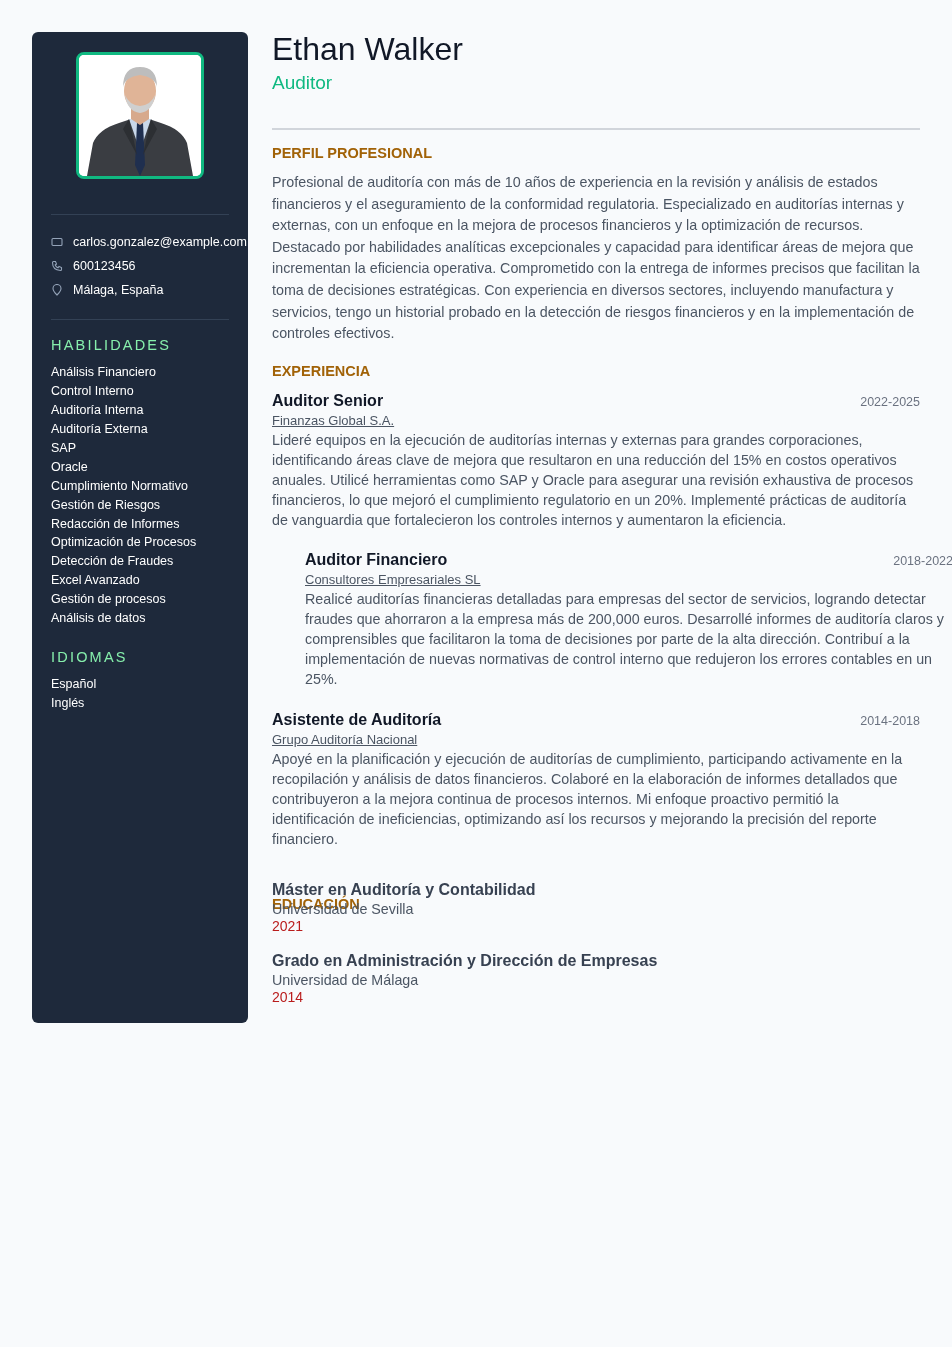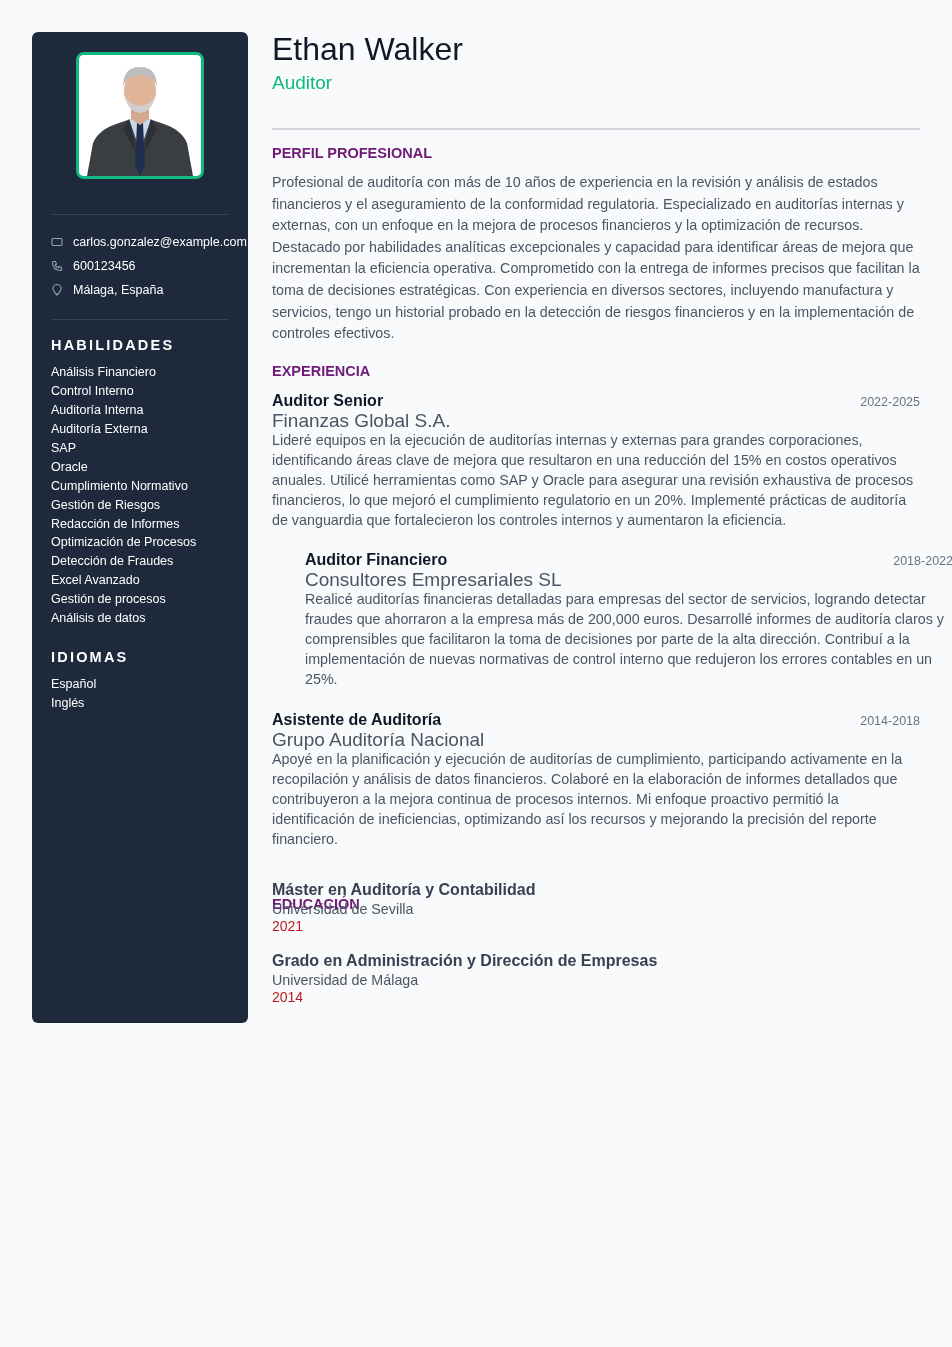--- a/index.html
+++ b/index.html
@@ -17,39 +17,39 @@
   .photo-frame svg { width: 100%; height: 100%; display: block; }
 
   .side-divider { position: absolute; left: 19px; width: 178px; height: 1px; background: #334155; }
 
   .contact { position: absolute; left: 19px; top: 198px; width: 220px; }
   .contact-row { display: flex; align-items: center; height: 24px; color: #ffffff; font-size: 12.5px; white-space: nowrap; }
   .contact-row .ic { width: 22px; height: 14px; display: flex; align-items: center; color: #94a3b8; }
   .contact-row .ic svg { width: 12px; height: 12px; }
 
   .side-heading {
-    position: absolute; left: 19px; font-size: 14.5px; font-weight: bold; letter-spacing: 2.2px;
-    color: #ffffff;
+    position: absolute; left: 19px; font-size: 14.5px; font-weight: normal; letter-spacing: 2.2px;
+    color: #86efac;
   }
   .side-list { position: absolute; left: 19px; }
   .side-list li { list-style: none; color: #ffffff; font-size: 12.5px; height: 18.95px; line-height: 18.95px; white-space: nowrap; }
 
   .main { position: absolute; left: 272px; top: 30px; width: 648px; }
   .name { font-size: 32px; color: #111827; font-weight: normal; line-height: 38px; }
   .role { font-size: 19px; color: #10b981; margin-top: 3px; line-height: 24px; }
   .main-divider { position: absolute; left: 0; top: 98px; width: 648px; height: 2px; background: #d1d5db; }
 
-  .sec-title { position: absolute; left: 0; font-size: 14.5px; font-weight: bold; color: #701a75; }
+  .sec-title { position: absolute; left: 0; font-size: 14.5px; font-weight: bold; color: #a16207; }
   .para { position: absolute; left: 0; width: 650px; font-size: 14.3px; line-height: 21.6px; color: #4b5563; }
 
   .job { position: absolute; left: 0; width: 648px; }
   .job-head { display: flex; justify-content: space-between; align-items: baseline; gap: 31px; }
   .job-title { font-size: 16px; font-weight: bold; color: #111827; }
   .job-dates { font-size: 12.5px; color: #6b7280; }
-  .job-company { font-size: 19px; color: #4b5563; line-height: 19px; margin-top: 1px; }
+  .job-company { font-size: 13px; color: #4b5563; line-height: 19px; margin-top: 1px; text-decoration: underline; }
   .job-desc { font-size: 14.3px; line-height: 20px; color: #4b5563; width: 650px; }
 
   .edu { position: absolute; left: 0; }
   .edu-title { font-size: 16px; font-weight: bold; color: #374151; line-height: 20px; }
   .edu-school { font-size: 14.3px; color: #4b5563; line-height: 17px; margin-top: 1px; }
   .edu-year { font-size: 14px; color: #b91c1c; line-height: 16px; }
 </style>
 </head>
 <body>
 

